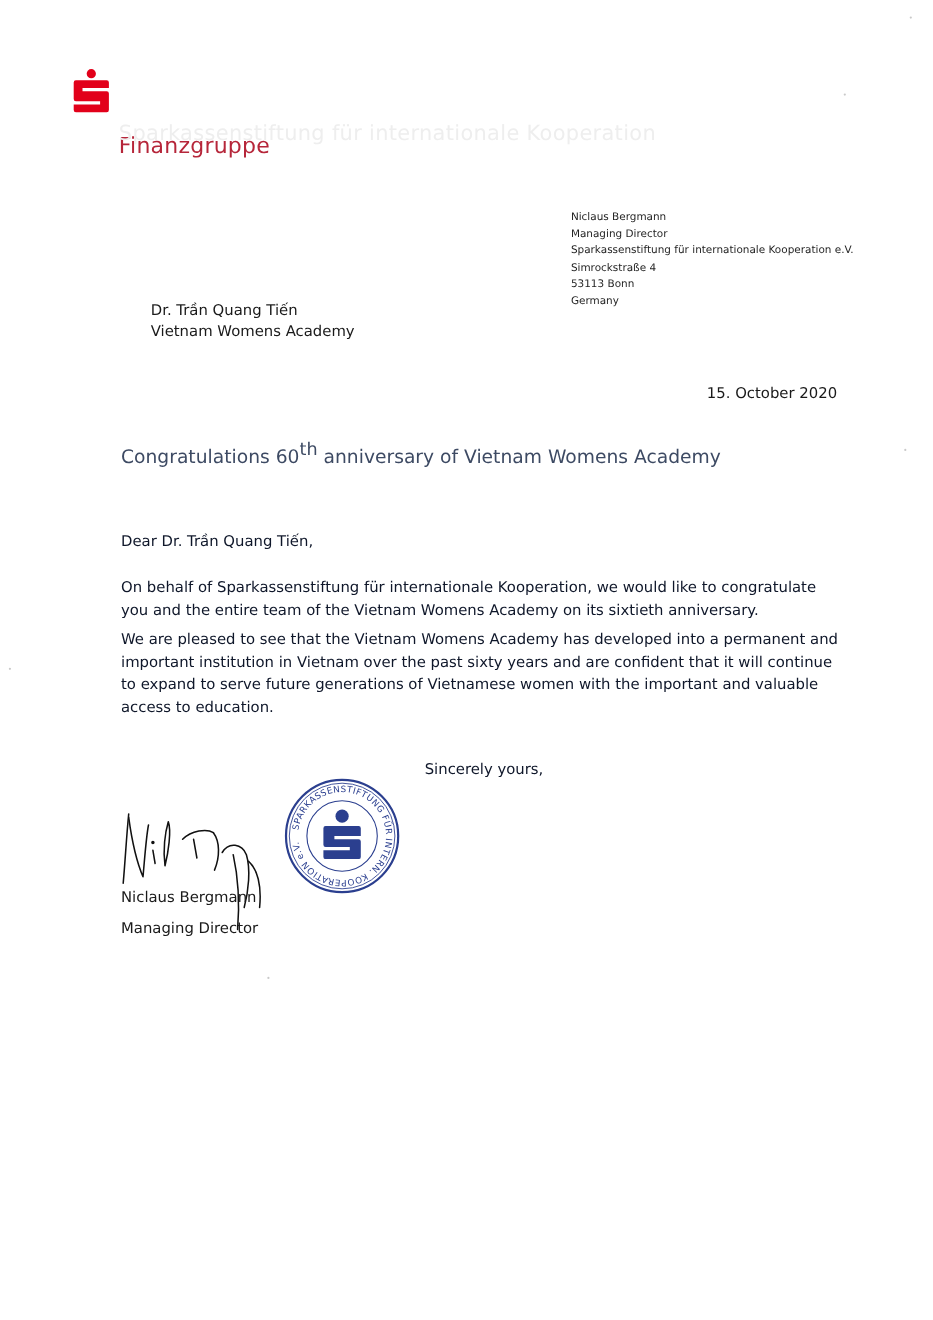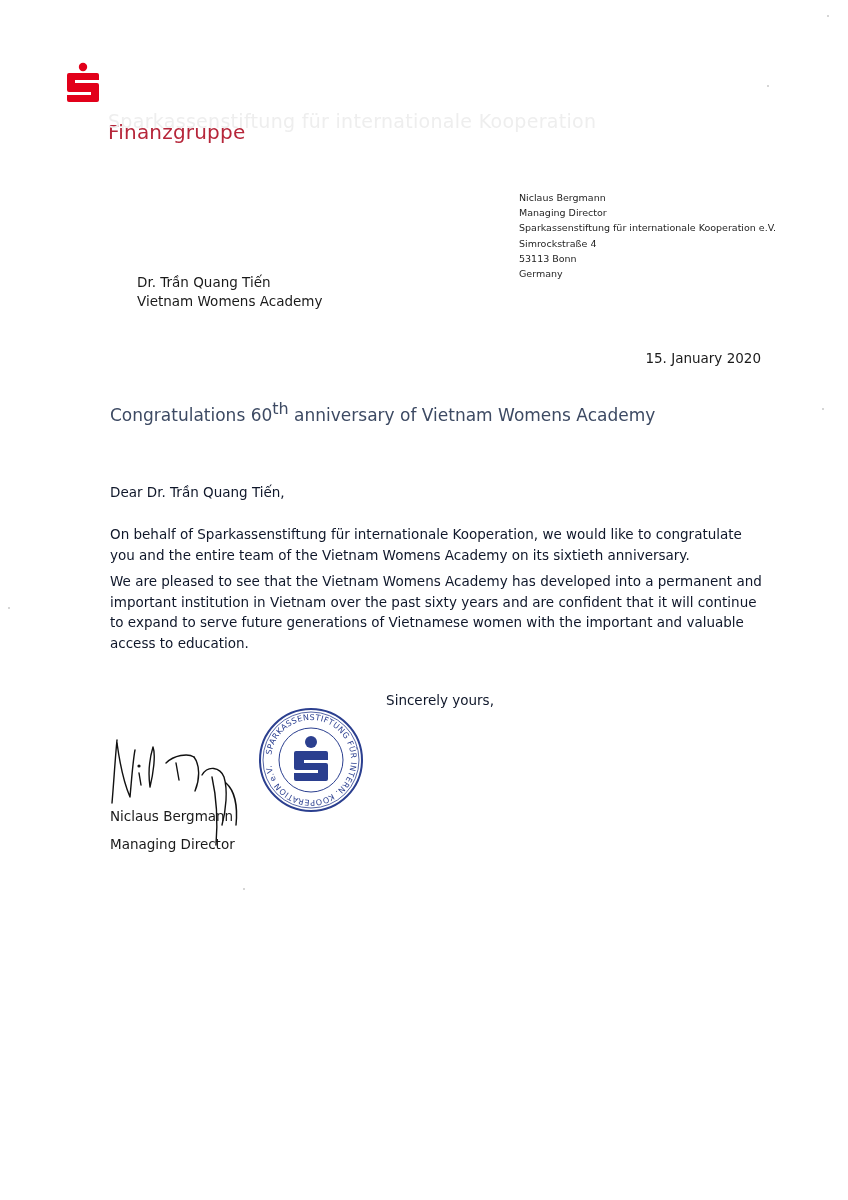--- a/index.html
+++ b/index.html
@@ -46,21 +46,21 @@
   <div>Simrockstraße 4</div>
   <div>53113 Bonn</div>
   <div>Germany</div>
 </div>
 
 <div class="abs recipient">
   <div>Dr. Trần Quang Tiến</div>
   <div>Vietnam Womens Academy</div>
 </div>
 
-<div class="abs date">15. January 2020</div>
+<div class="abs date">15. October 2020</div>
 
 <div class="abs subject"><span>Congratulations 60</span><sup>th</sup><span> anniversary of Vietnam Womens Academy</span></div>
 
 <div class="abs body-text salutation">Dear Dr. Trần Quang Tiến,</div>
 <div class="abs body-text para1">On behalf of Sparkassenstiftung für internationale Kooperation, we would like to congratulate you and the entire team of the Vietnam Womens Academy on its sixtieth anniversary.</div>
 <div class="abs body-text para2">We are pleased to see that the Vietnam Womens Academy has developed into a permanent and important institution in Vietnam over the past sixty years and are confident that it will continue to expand to serve future generations of Vietnamese women with the important and valuable access to education.</div>
 <div class="abs body-text closing">Sincerely yours,</div>
 
 <div class="abs signature">
   <svg width="140" height="120" viewBox="0 0 140 120" fill="none" stroke="#111" stroke-width="1.4" stroke-linecap="round" stroke-linejoin="round">

